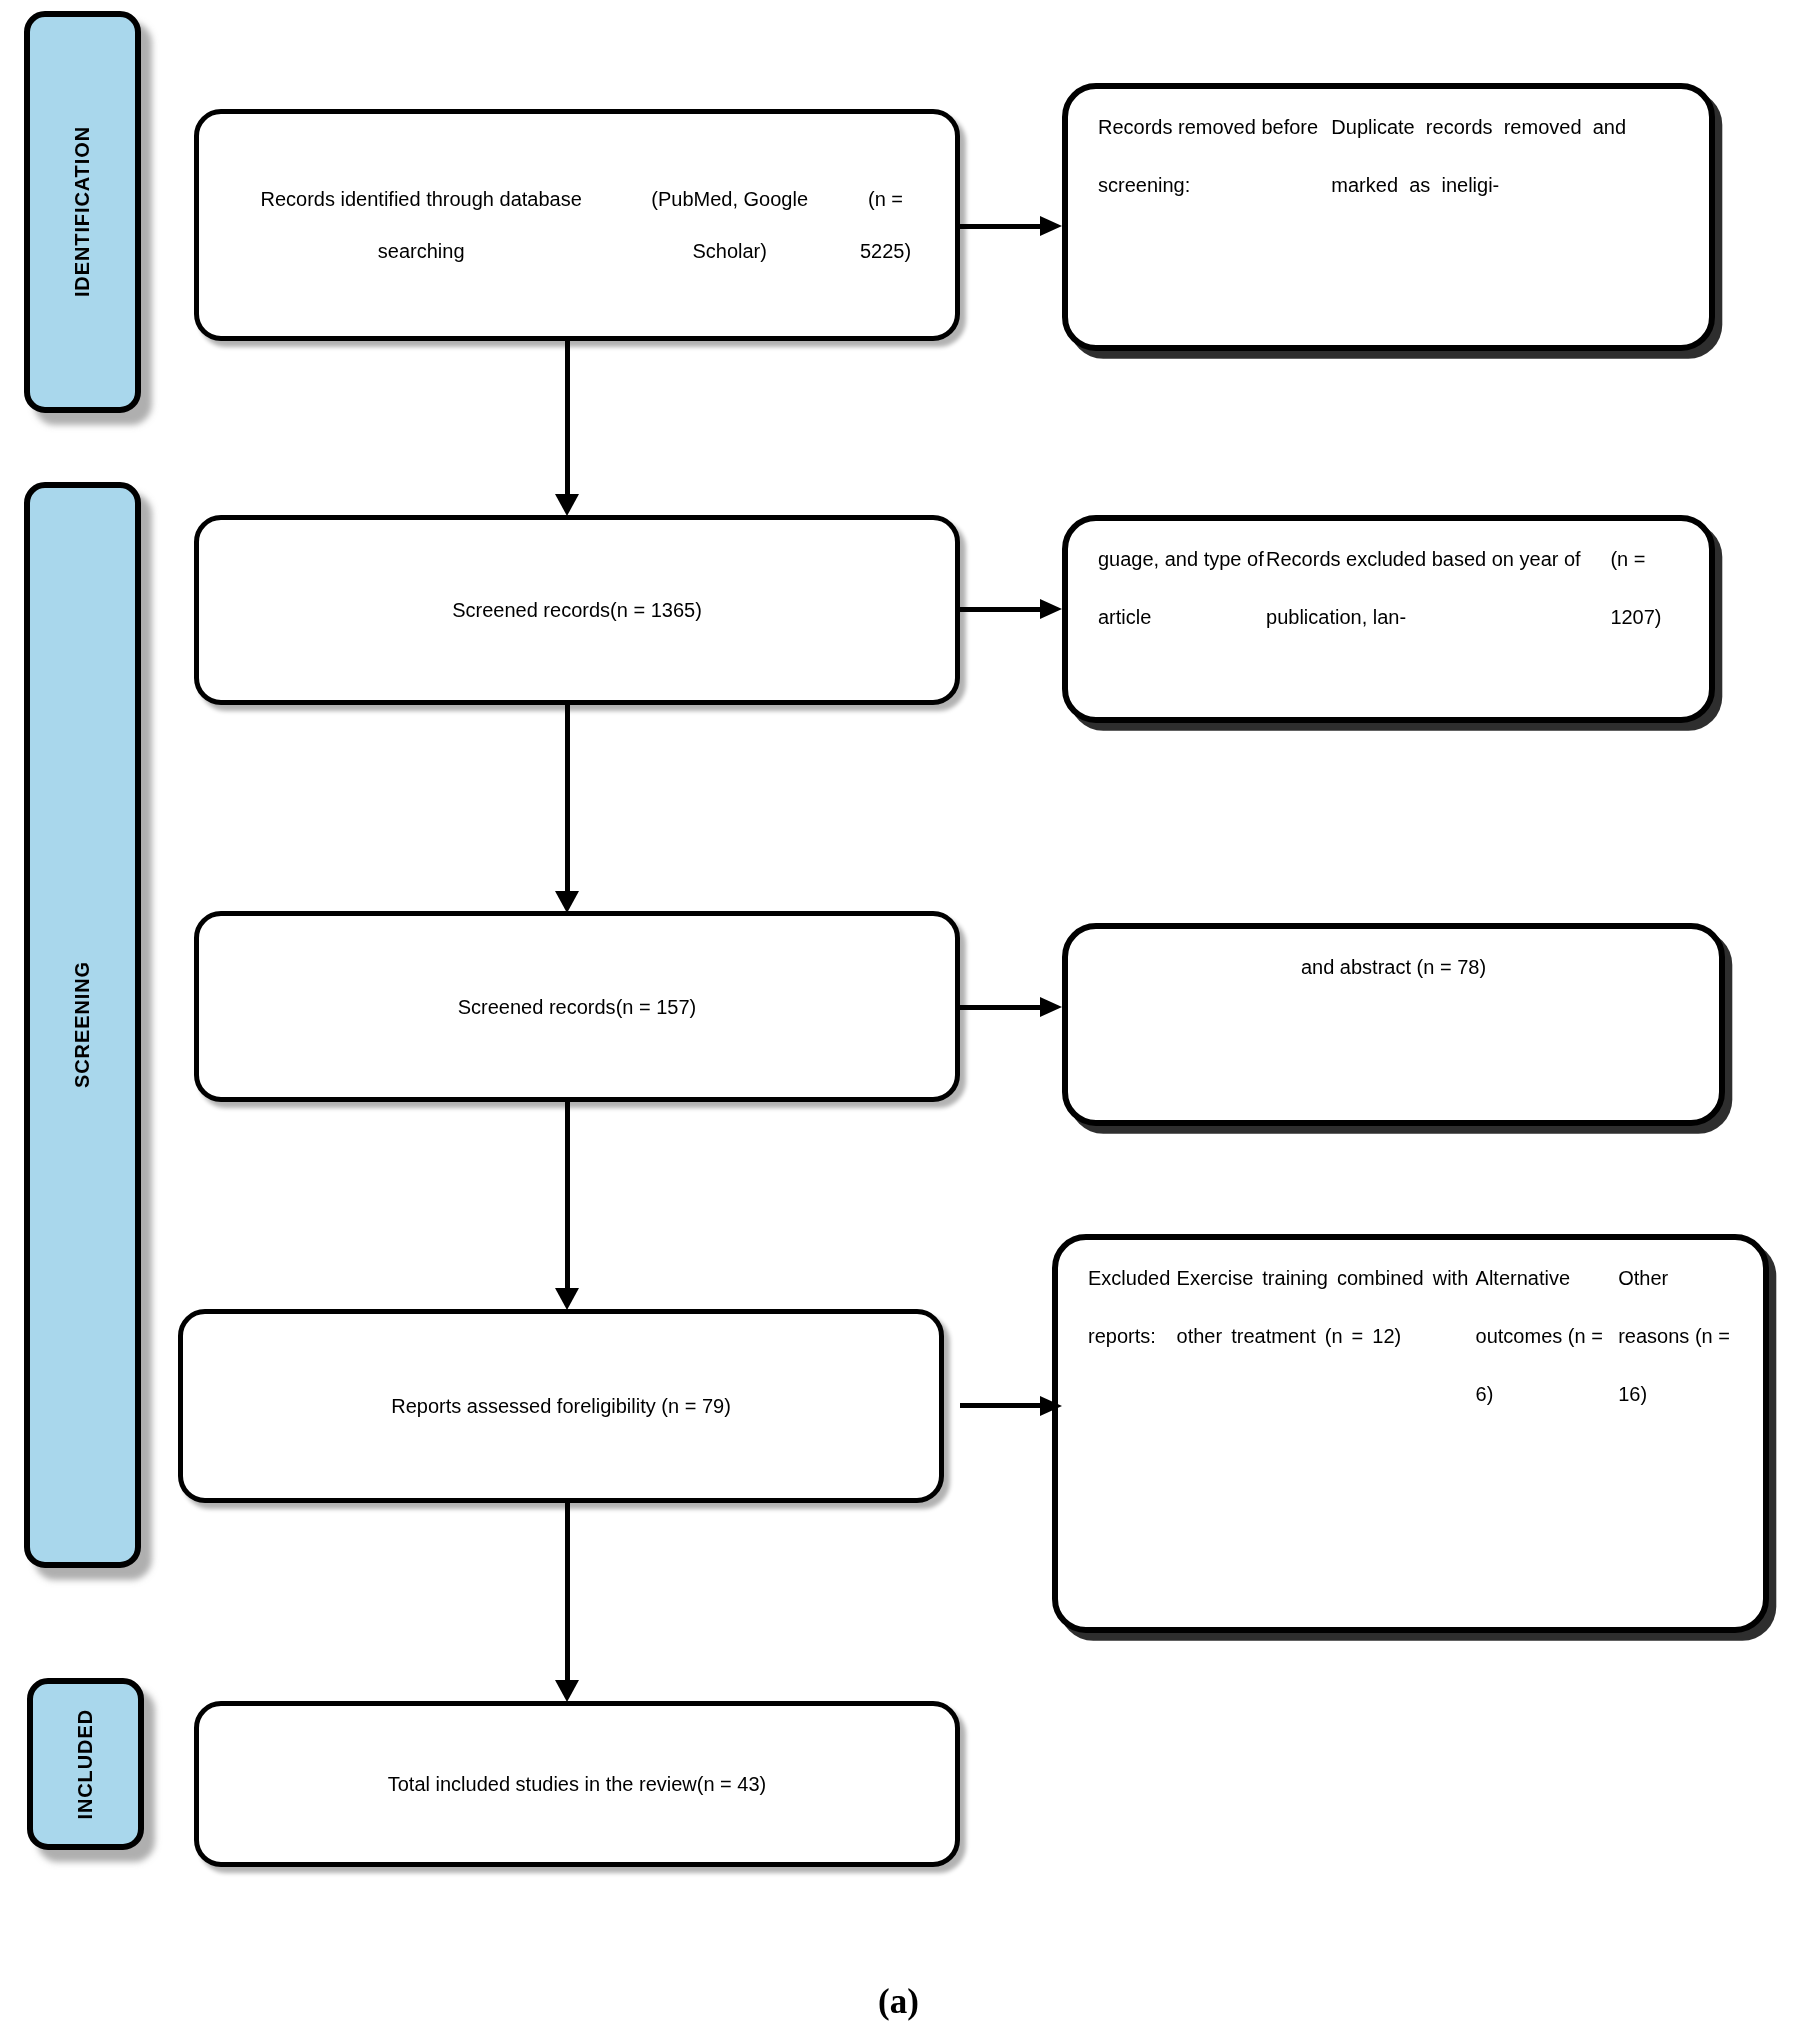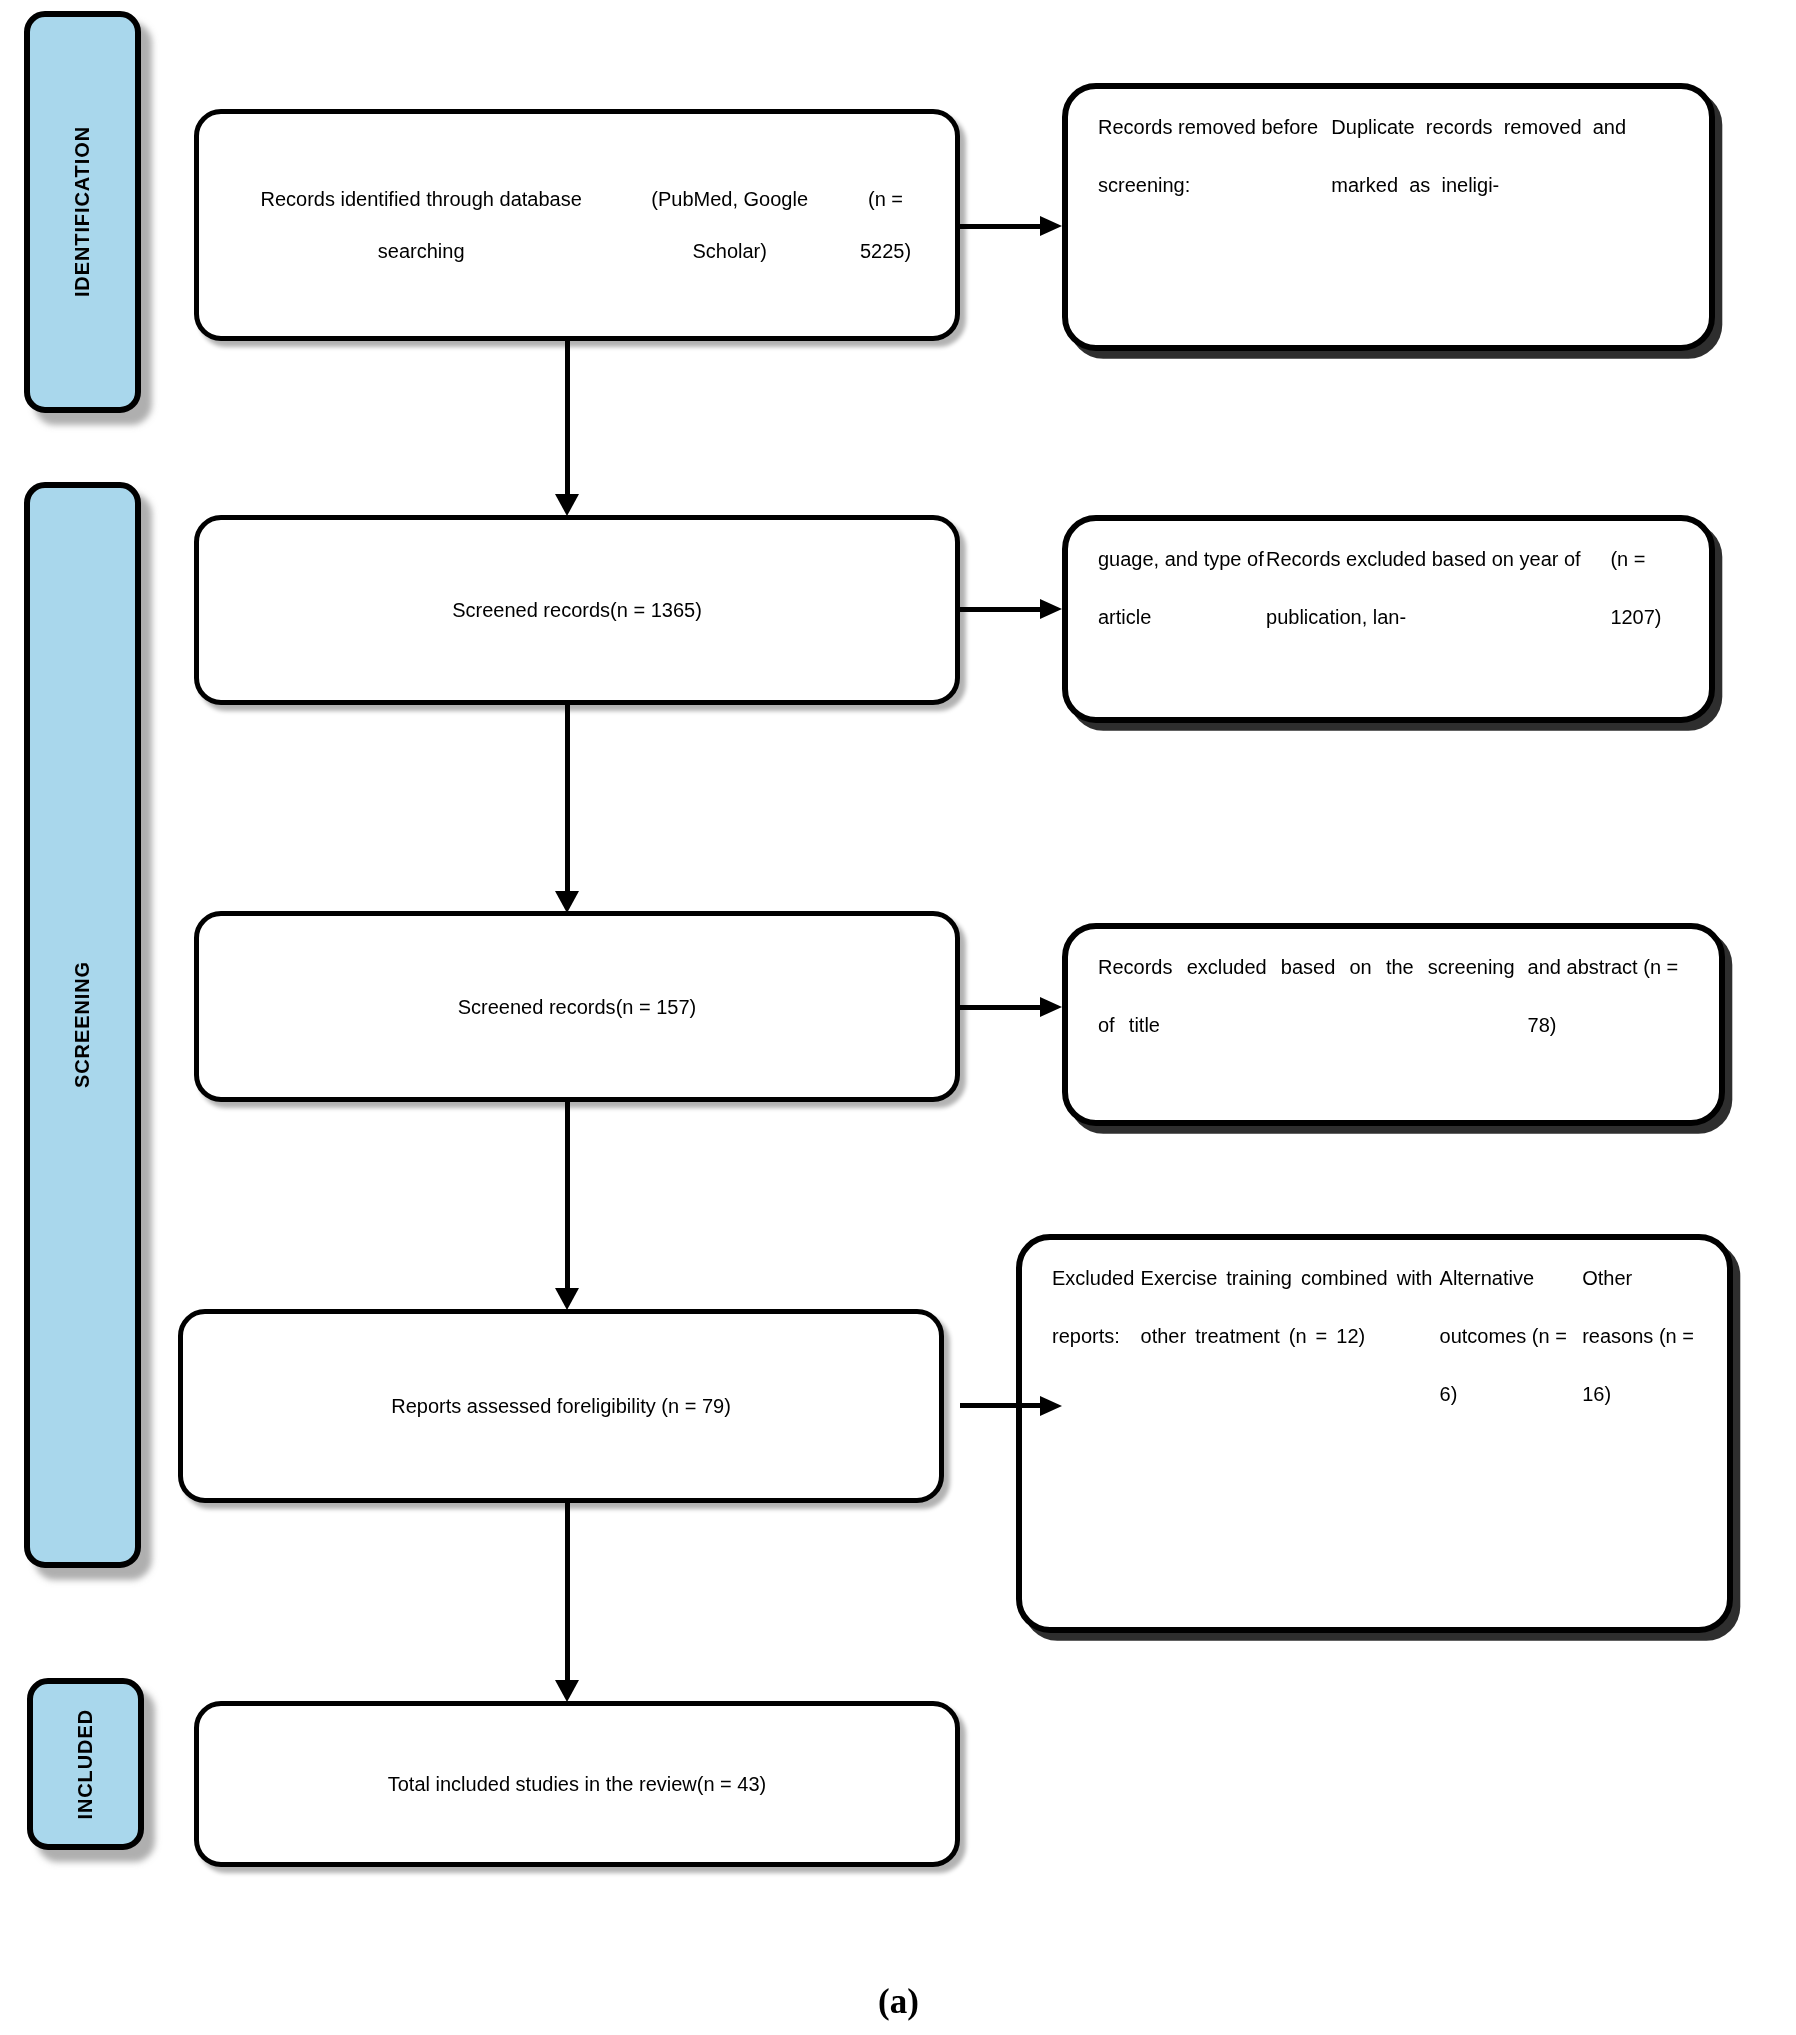--- a/index.html
+++ b/index.html
@@ -29,21 +29,21 @@
   #box-included{left:194px;top:1701px;width:766px;height:166px;}
 
   
   .sbox{position:absolute;background:#fff;border:6px solid #000;border-radius:34px;
         box-shadow:7.3px 7.8px 0 rgba(0,0,0,0.82);
         display:flex;flex-direction:row;justify-content:center;
         text-align:left;font-size:20px;line-height:2.9;padding:8.6px 30px;box-sizing:border-box;}
   #side-removed{left:1062px;top:83px;width:653px;height:268px;}
   #side-excluded-year{left:1062px;top:515px;width:653px;height:208px;}
   #side-excluded-title{left:1062px;top:923px;width:663px;height:203px;}
-  #side-excluded-reports{left:1016px;top:1234px;width:717px;height:399px;}
+  #side-excluded-reports{left:1052px;top:1234px;width:717px;height:399px;}
   .ws1{word-spacing:5.6px;}
   .ws2{word-spacing:8.6px;}
   .ws3{word-spacing:3.5px;}
 
   
   .vline{position:absolute;width:5.2px;background:#000;}
   .hline{position:absolute;height:5.2px;background:#000;}
   .ah-down{position:absolute;width:0;height:0;
            border-left:12px solid transparent;border-right:12px solid transparent;
            border-top:22.4px solid #000;}
@@ -104,21 +104,20 @@
   <div class="sbox" id="side-removed">
     <div>Records removed before screening:</div>
     <div class="ws1">Duplicate records removed and marked as ineligi-</div>
   </div>
   <div class="sbox" id="side-excluded-year">
     <div>guage, and type of article</div>
     <div>Records excluded based on year of publication, lan-</div>
     <div>(n = 1207)</div>
   </div>
   <div class="sbox" id="side-excluded-title">
-    <div class="ws2">Records excluded based on the screening of title</div>
     <div>and abstract (n = 78)</div>
   </div>
   <div class="sbox" id="side-excluded-reports">
     <div>Excluded reports:</div>
     <div class="ws3">Exercise training combined with other treatment (n = 12)</div>
     <div>Alternative outcomes (n = 6)</div>
     <div>Other reasons (n = 16)</div>
   </div>
 
   <div class="vline" id="v1"></div>

